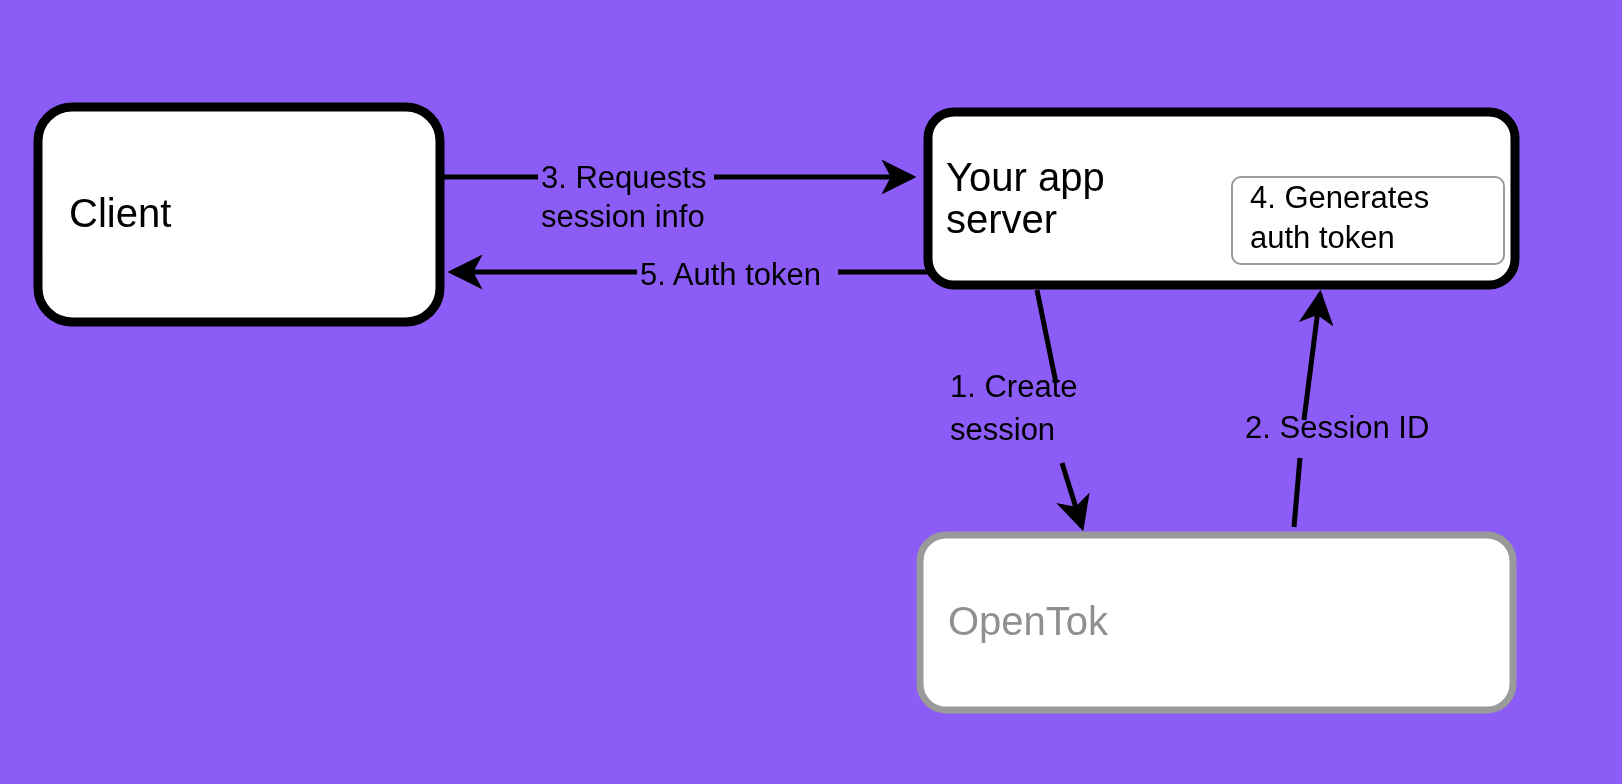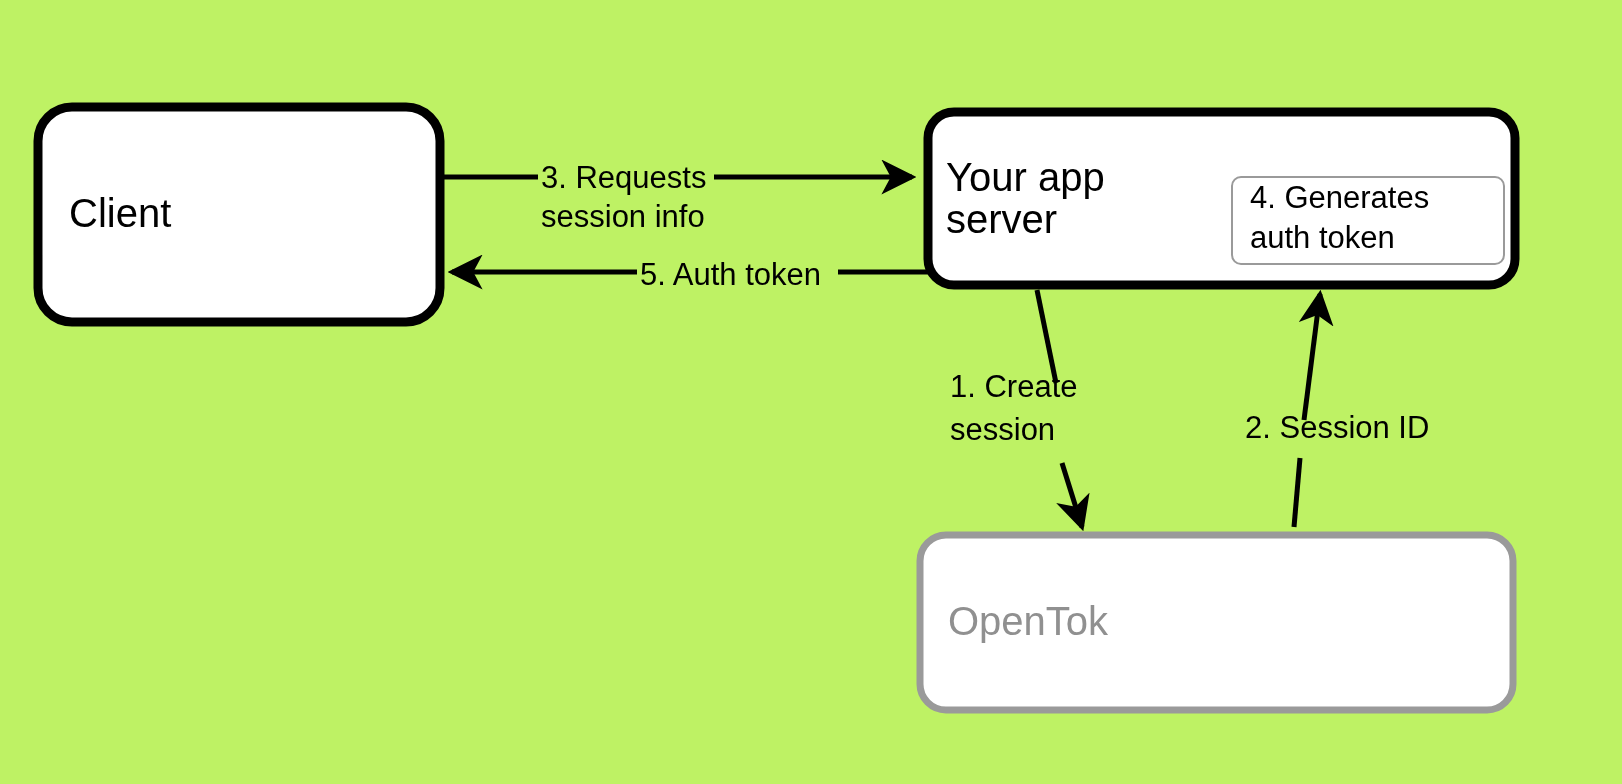--- a/index.html
+++ b/index.html
@@ -7,21 +7,21 @@
     padding: 0;
     background: #ffffff;
   }
   body {
     font-family: "Liberation Sans", sans-serif;
   }
   #canvas {
     position: relative;
     width: 1622px;
     height: 784px;
-    background: #bef264;
+    background: #8b5cf6;
     overflow: hidden;
   }
   #diagram-svg {
     position: absolute;
     left: 0;
     top: 0;
     width: 1622px;
     height: 784px;
   }
   .node-label {

